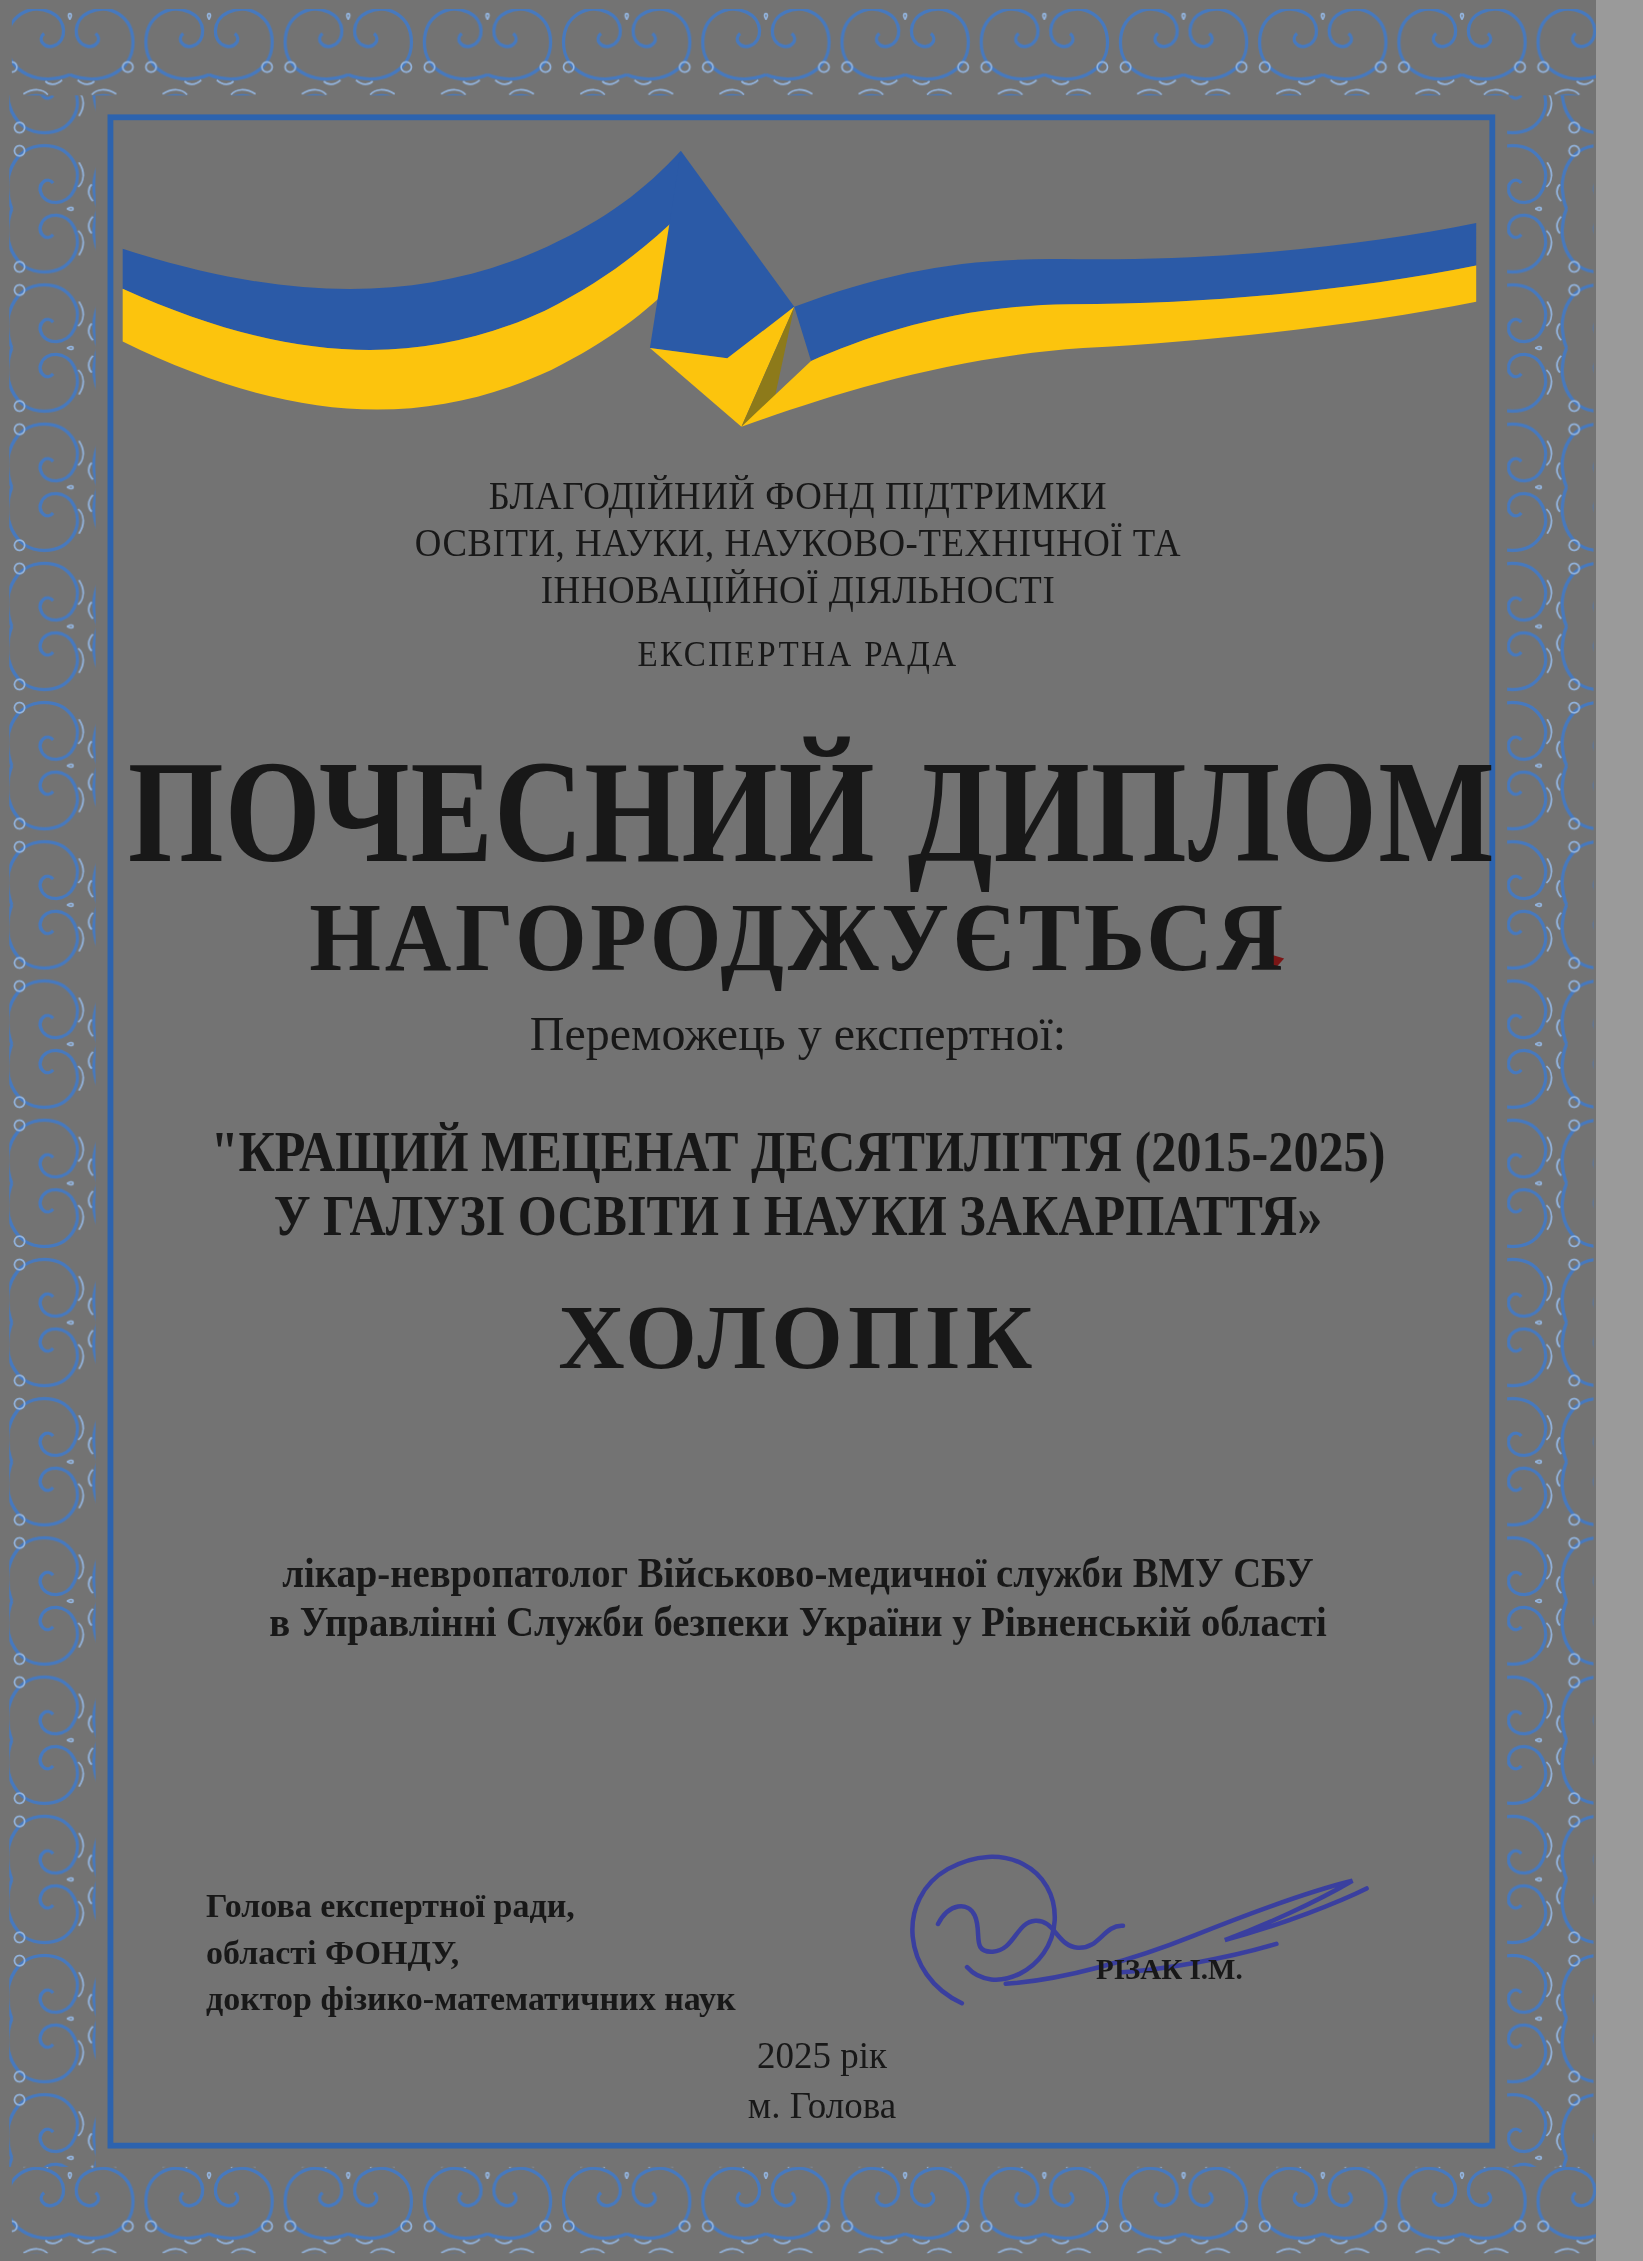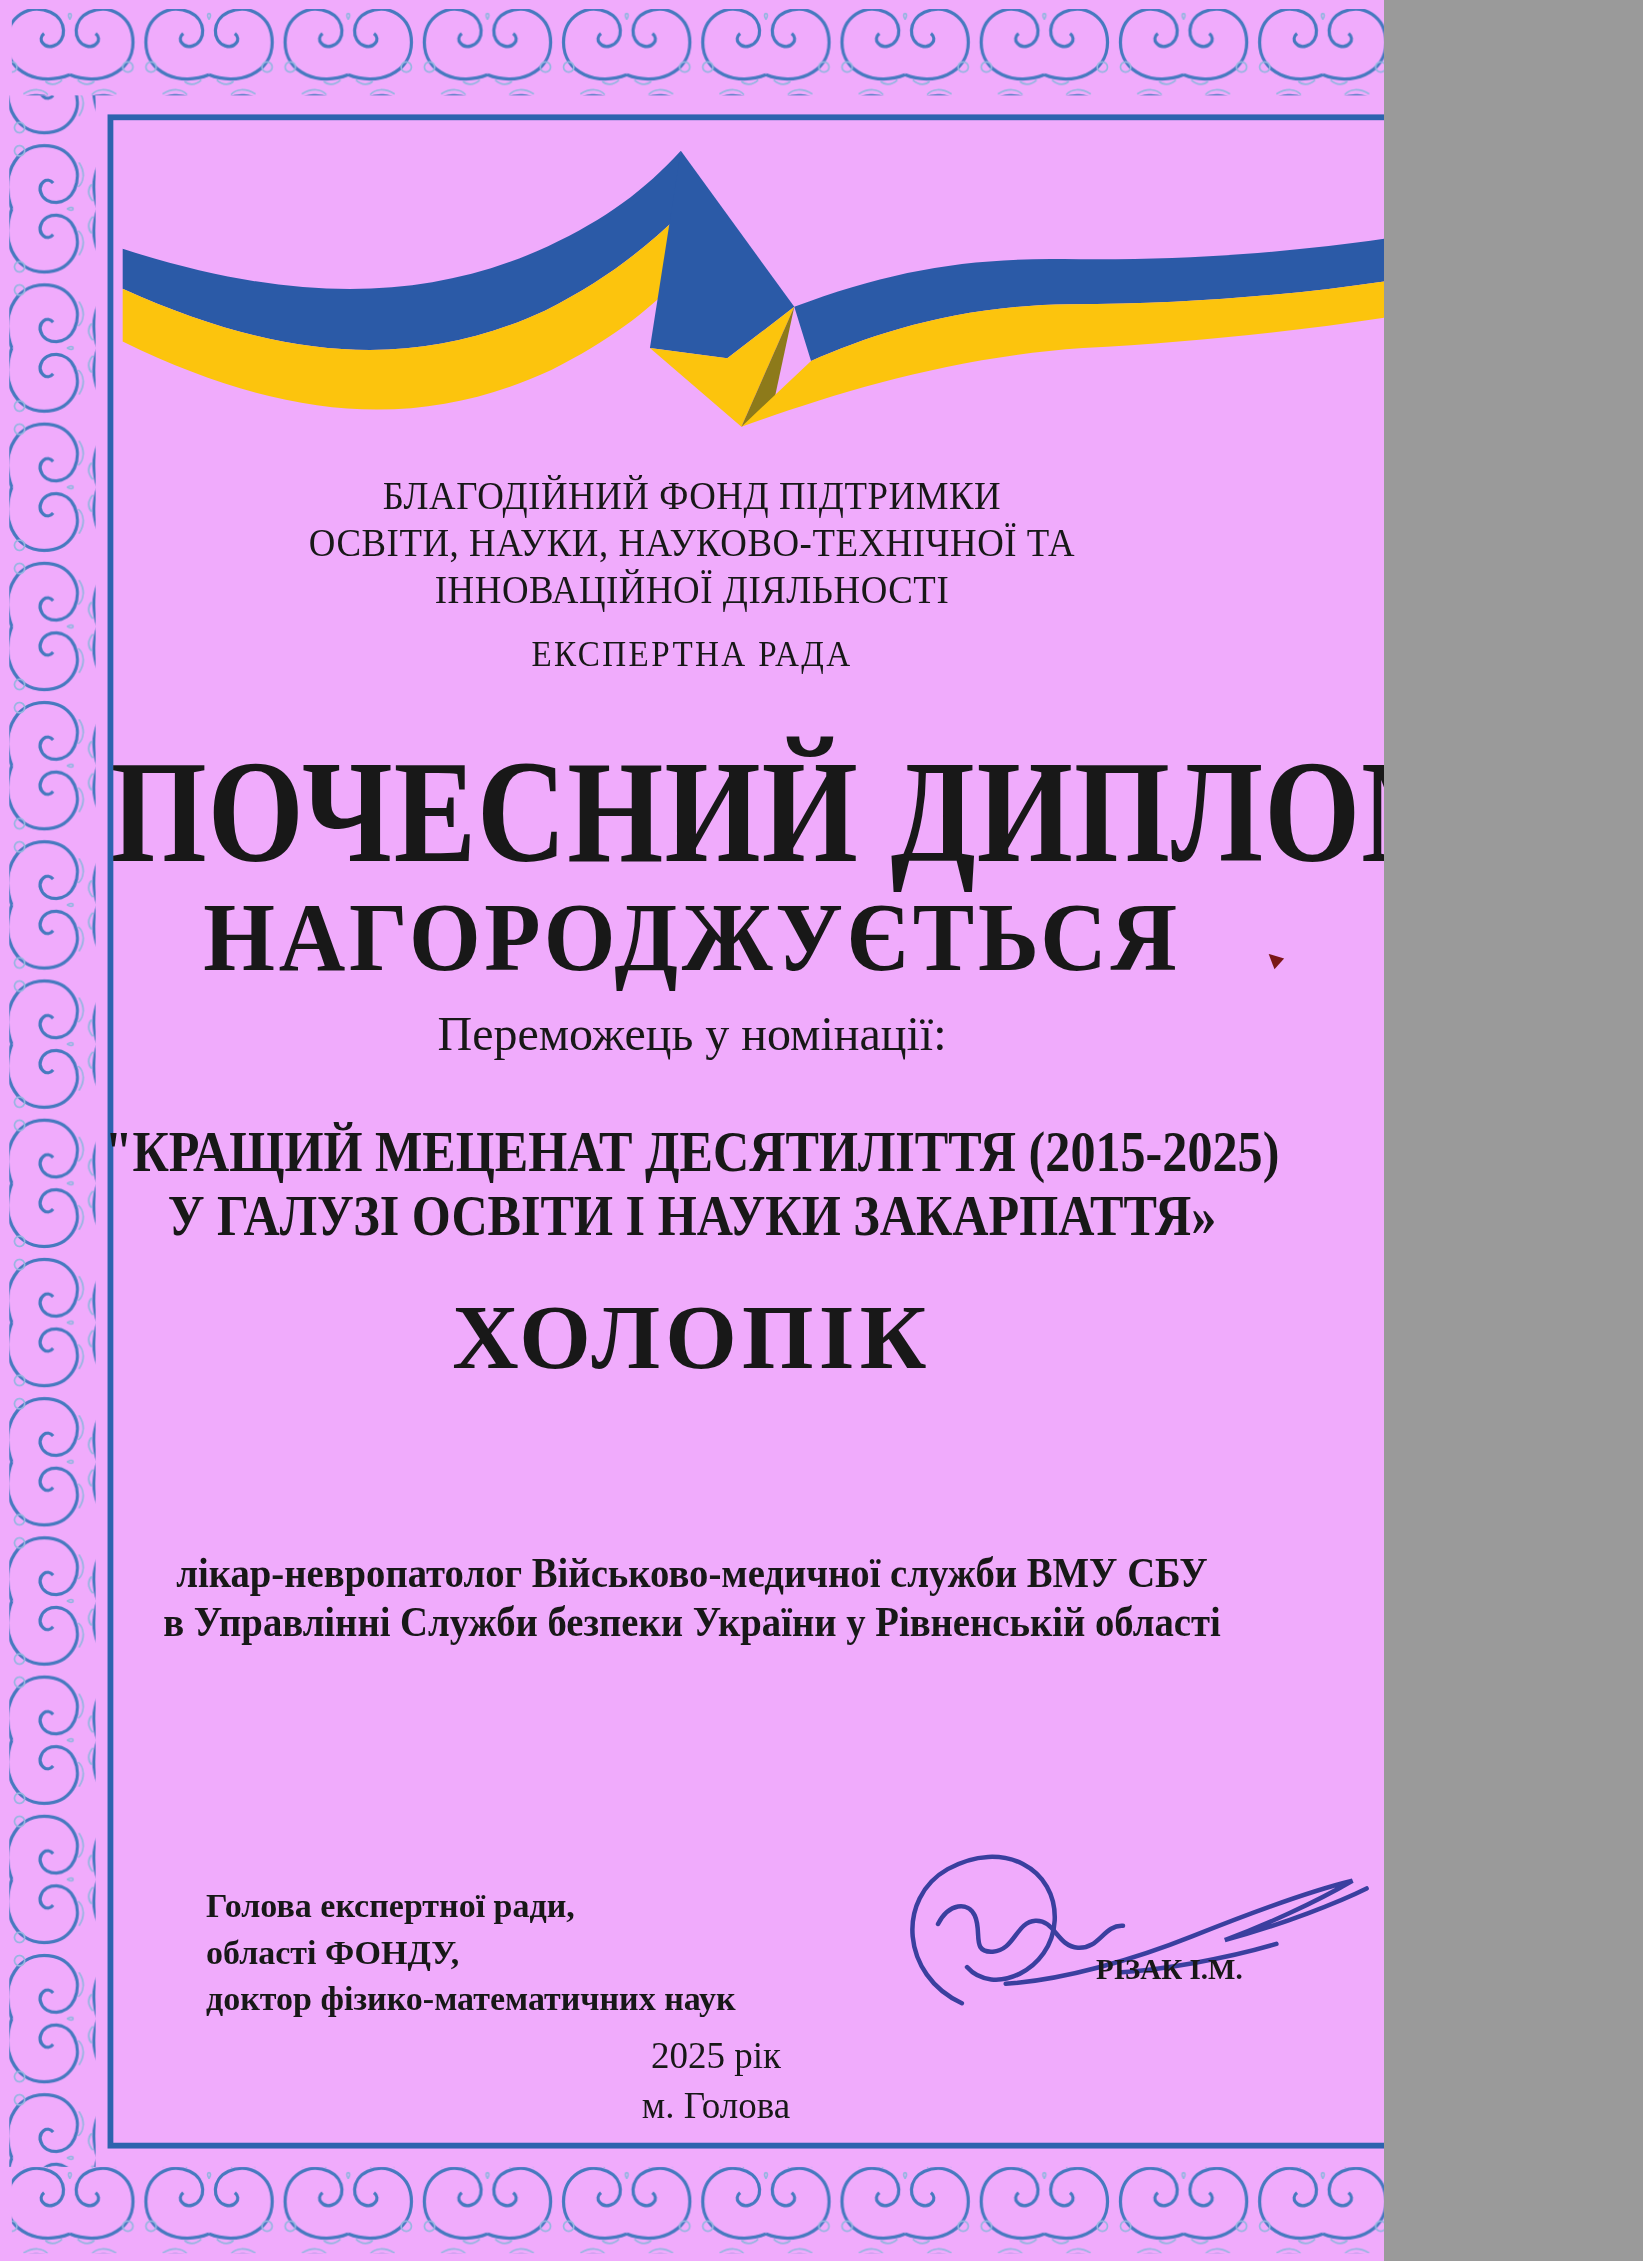--- a/index.html
+++ b/index.html
@@ -1,17 +1,17 @@
 <!DOCTYPE html>
 <html style="font-size:10.3px"><head>
 <meta charset="utf-8">
 <style>
   html,body{margin:0;padding:0;background:#9a9a9a;}
   .page{
-    position:relative;width:1384px;height:2261px;background:#f0abfc;
+    position:relative;width:1596px;height:2261px;background:#737373;
     font-family:"Liberation Serif","DejaVu Serif",serif;color:#181818;overflow:hidden;
   }
   .decor{position:absolute;left:0;top:0;width:1644px;height:2261px;}
   .abs{position:absolute;left:0;right:0;text-align:center;white-space:nowrap;}
   .narrow{transform:scaleX(.92);transform-origin:center;}
   .org{font-size:40px;line-height:47px;letter-spacing:0.6px;}
   .council{font-size:36px;letter-spacing:2.6px;}
   .title{font-size:147px;font-weight:bold;transform:scaleX(.84);transform-origin:center;letter-spacing:1.3px;}
   .subtitle{font-size:97px;font-weight:bold;transform:scaleX(.95);transform-origin:center;letter-spacing:3.9px;}
   .winner{font-size:48px;}
@@ -87,21 +87,21 @@
   </svg>
 
   <div class="abs org narrow" style="top:472px">БЛАГОДІЙНИЙ ФОНД ПІДТРИМКИ</div>
   <div class="abs org narrow" style="top:519px">ОСВІТИ, НАУКИ, НАУКОВО-ТЕХНІЧНОЇ ТА</div>
   <div class="abs org narrow" style="top:566px">ІННОВАЦІЙНОЇ ДІЯЛЬНОСТІ</div>
   <div class="abs council narrow" style="top:633px">ЕКСПЕРТНА РАДА</div>
 
   <div class="abs title" style="top:727px">ПОЧЕСНИЙ ДИПЛОМ</div>
   <div class="abs subtitle" style="top:882px">НАГОРОДЖУЄТЬСЯ</div>
 
-  <div class="abs winner" style="top:1006px">Переможець у номінації:</div>
+  <div class="abs winner" style="top:1006px">Переможець у експертної:</div>
   <div class="abs nom" style="top:1119px">"КРАЩИЙ МЕЦЕНАТ ДЕСЯТИЛІТТЯ (2015-2025)</div>
   <div class="abs nom" style="top:1183px">У ГАЛУЗІ ОСВІТИ І НАУКИ ЗАКАРПАТТЯ»</div>
 
   <div class="abs recipient" style="top:1284px">ХОЛОПІК</div>
   <div class="abs desc" style="top:1548px">лікар-невропатолог Військово-медичної служби ВМУ СБУ</div>
   <div class="abs desc" style="top:1597px">в Управлінні Служби безпеки України у Рівненській області</div>
 
   <div class="signer" style="top:1887px">Голова експертної ради,</div>
   <div class="signer" style="top:1934px">області ФОНДУ,</div>
   <div class="signer" style="top:1980px">доктор фізико-математичних наук</div>

